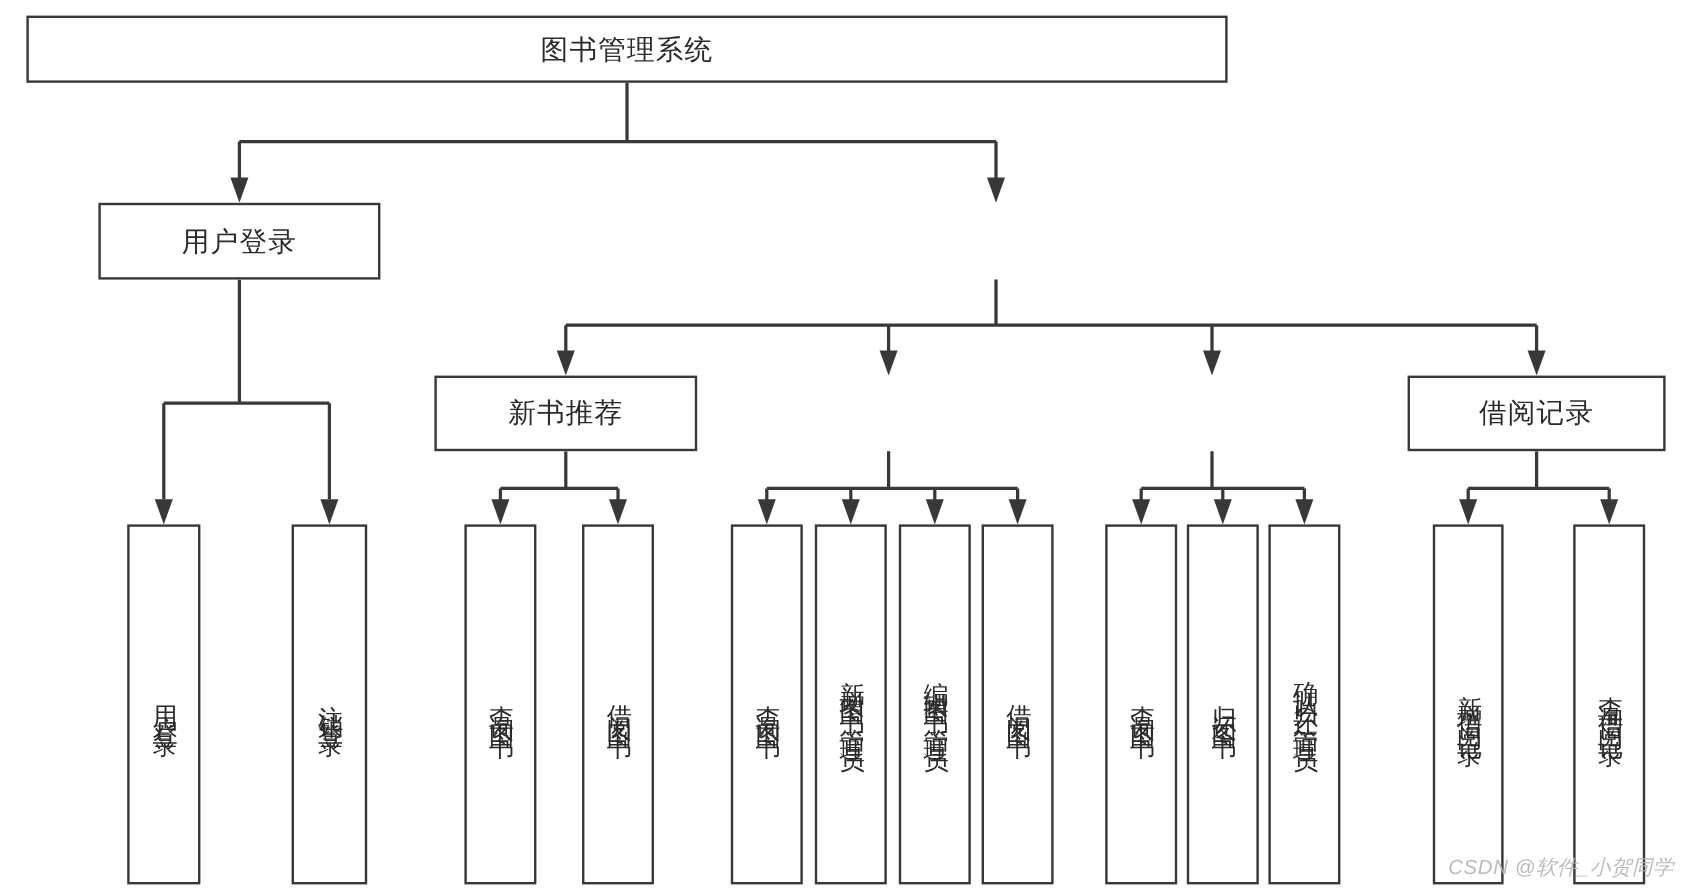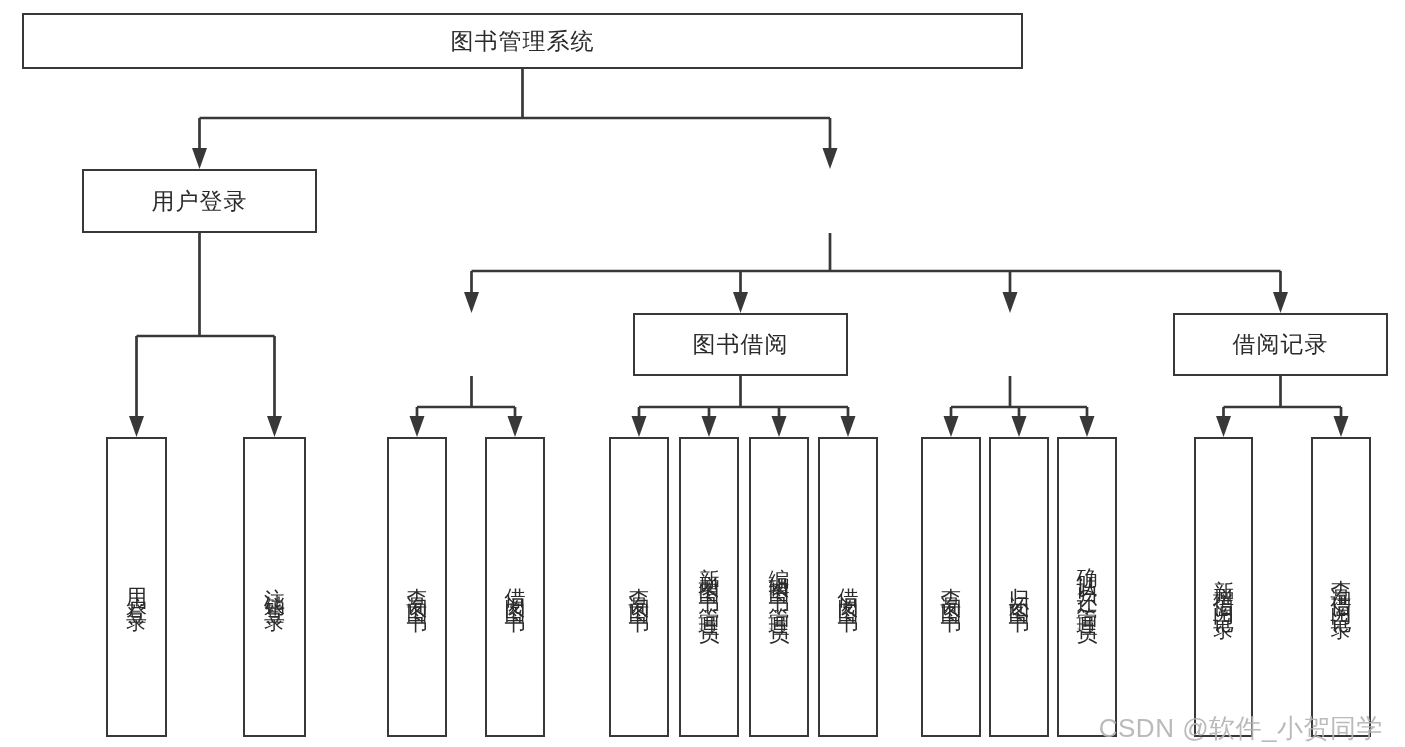--- a/index.html
+++ b/index.html
@@ -52,27 +52,28 @@
   .b-lf5{left:679px;top:437px;width:60px;height:300px}
   .b-lf6{left:749px;top:437px;width:60px;height:300px}
   .b-lf7{left:818px;top:437px;width:60px;height:300px}
   .b-lf8{left:921px;top:437px;width:60px;height:300px}
   .b-lf9{left:989px;top:437px;width:60px;height:300px}
   .b-lf10{left:1057px;top:437px;width:60px;height:300px}
   .b-lf11{left:1194px;top:437px;width:59px;height:300px}
   .b-lf12{left:1311px;top:437px;width:60px;height:300px}
   .watermark{
     position:absolute;
-    right:22px;top:711px;
-    font-size:26px;
+    right:10px;top:711px;
+    font-size:17px;
     letter-spacing:0.5px;
     color:var(--watermark,#b5b5b5);
     z-index:5;
     opacity:.92;
     white-space:nowrap;
+    font-style:italic;
   }
 </style>
 </head>
 <body>
 
 <div id="stage">
 
   <svg class="connectors" viewBox="0 0 1405 747" xmlns="http://www.w3.org/2000/svg">
     <path fill="none" stroke="currentColor" stroke-width="2.7" d="
       M522.5 69 V118
@@ -120,22 +121,22 @@
   </svg>
 
   <div class="box b-root">
     <span class="htext">图书管理系统</span>
   </div>
 
   <div class="box b-l20">
     <span class="htext">用户登录</span>
   </div>
 
-  <div class="box b-l31">
-    <span class="htext">图书借阅</span>
+  <div class="box b-l30">
+    <span class="htext">新书推荐</span>
   </div>
   <div class="box b-l33">
     <span class="htext">借阅记录</span>
   </div>
 
   <div class="box b-lf0">
     <span class="vtext">用户登录</span>
   </div>
   <div class="box b-lf1">
     <span class="vtext">注销登录</span>

